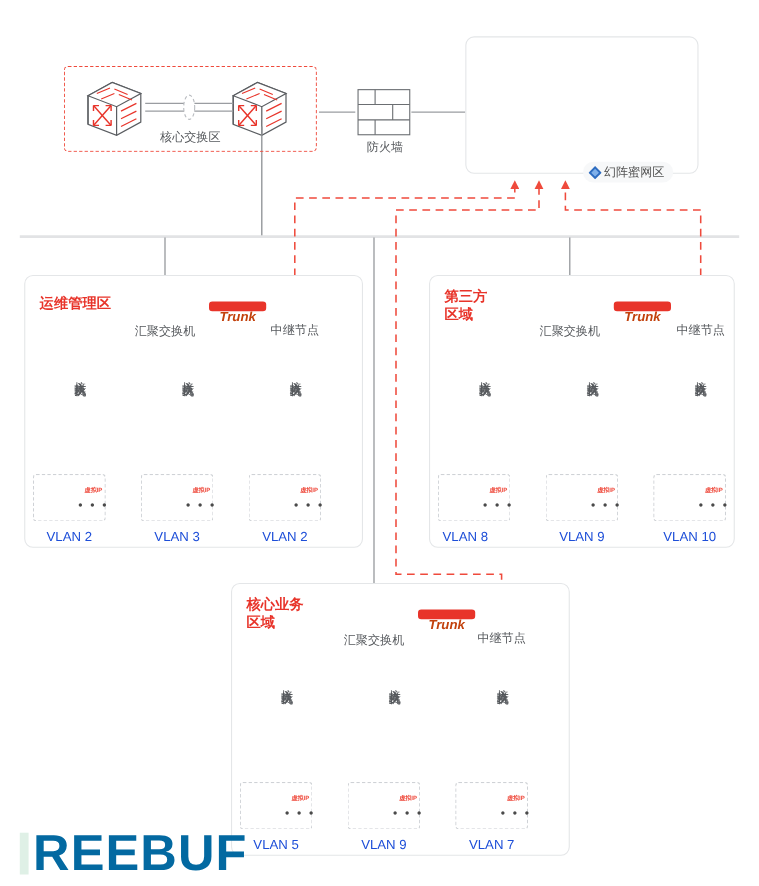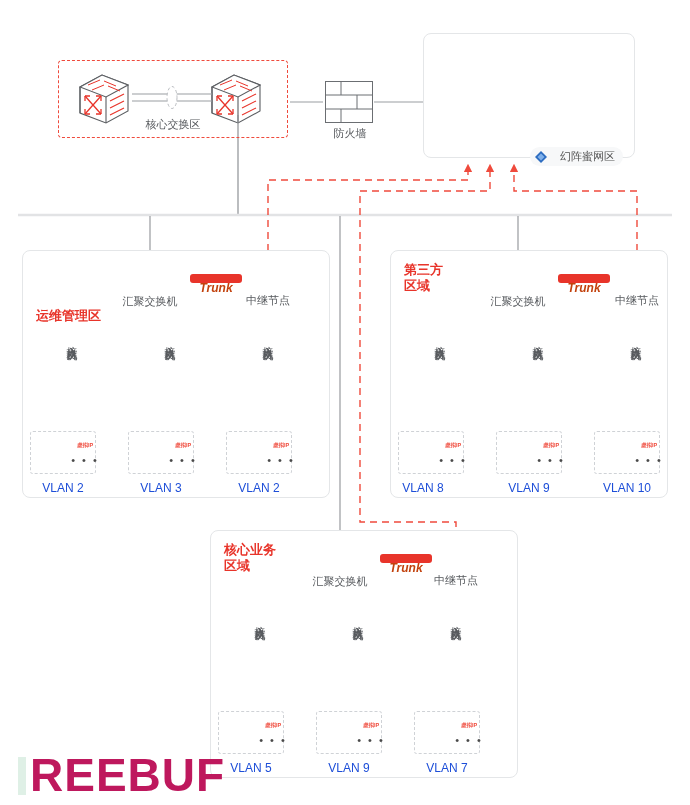--- a/index.html
+++ b/index.html
@@ -12,21 +12,21 @@
     overflow:hidden;
     color:#4a4a4a;
   }
   #stage { position:absolute; left:0; top:0; width:690px; height:805px; }
   #svg-layer { position:absolute; left:0; top:0; width:690px; height:805px; pointer-events:none; }
 
   
   .watermark {
     position:absolute; left:18px; top:752px;
     font-size:46px; font-weight:bold; letter-spacing:1px;
-    color:#be185d; font-family:"Liberation Sans",sans-serif;
+    color:#0369a1; font-family:"Liberation Sans",sans-serif;
     user-select:none; white-space:nowrap; line-height:46px;
   }
   .watermark .wm-bar { display:inline-block; width:8px; height:38px; background:#dff0e6; vertical-align:-4px; margin-right:4px;}
 
   
   .zone {
     position:absolute;
     border:1px solid #e4e6e8;
     border-radius:8px;
     background:#ffffff;
@@ -45,21 +45,21 @@
     border-radius:4px;
   }
   .honeynet-box {
     position:absolute;
     border:1px solid #e4e6e8;
     border-radius:8px;
     background:#fff;
   }
   .honeynet-badge {
     position:absolute;
-    display:flex; align-items:center; gap:13px;
+    display:flex; align-items:center; gap:2px;
     background:#f7f8f9;
     border-radius:10px;
     padding:2px 8px 2px 5px;
     font-size:11px; color:#555;
     white-space:nowrap;
   }
 
   
   .lbl { position:absolute; font-size:11px; color:#55585c; white-space:nowrap; }
   .lbl-center { transform:translateX(-50%); text-align:center; }
@@ -294,21 +294,21 @@
 
   <div class="honeynet-box" style="left:423px; top:33px; width:212px; height:125px;"></div>
   <div class="honeynet-badge" style="left:530px; top:147px;">
     <svg width="12" height="12" viewBox="0 0 12 12">
       <use href="#diamond-small-glyph"></use>
     </svg>
     <span>幻阵蜜网区</span>
   </div>
 
   <div class="zone" style="left:22px; top:250px; width:308px; height:248px;"></div>
-  <div class="zone-title" style="left:36px; top:268px;margin-top:40px;">运维管理区</div>
+  <div class="zone-title" style="left:36px; top:268px;">运维管理区</div>
   <div class="lbl lbl-center" style="left:150px; top:294px;">汇聚交换机</div>
   <div class="lbl-trunk" style="left:216px; top:281px;">Trunk</div>
   <div class="trunk-bar" style="left:190px; top:274px; width:52px;"></div>
   <div class="lbl lbl-center" style="left:268px; top:293px;">中继节点</div>
 
   <div class="lbl-vert" style="left:66px; top:337px;">接入交换机</div>
   <div class="lbl-vert" style="left:164px; top:337px;">接入交换机</div>
   <div class="lbl-vert" style="left:262px; top:337px;">接入交换机</div>
 
   <div class="vlan-group" style="left:30px; top:431px; width:66px; height:43px;"></div>

